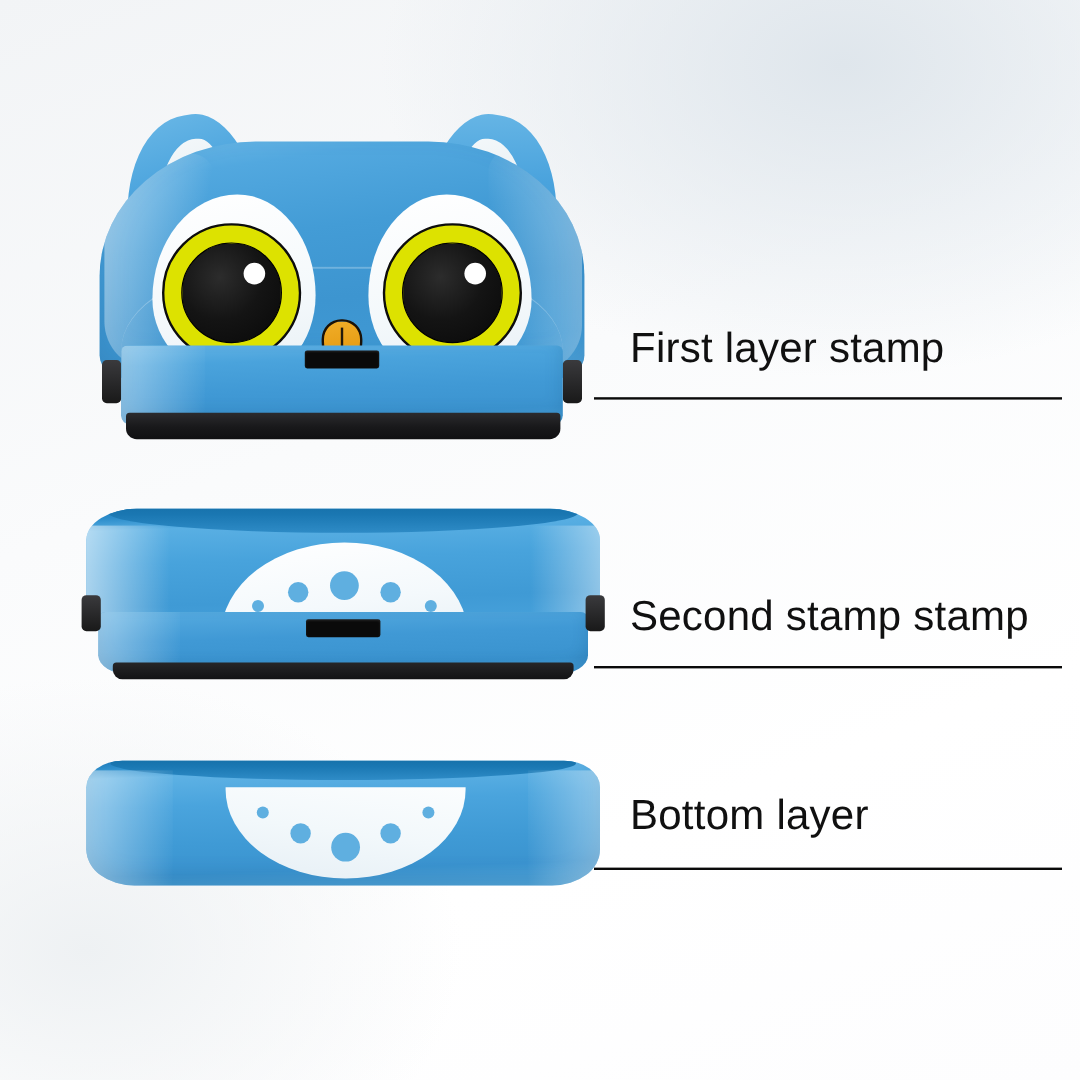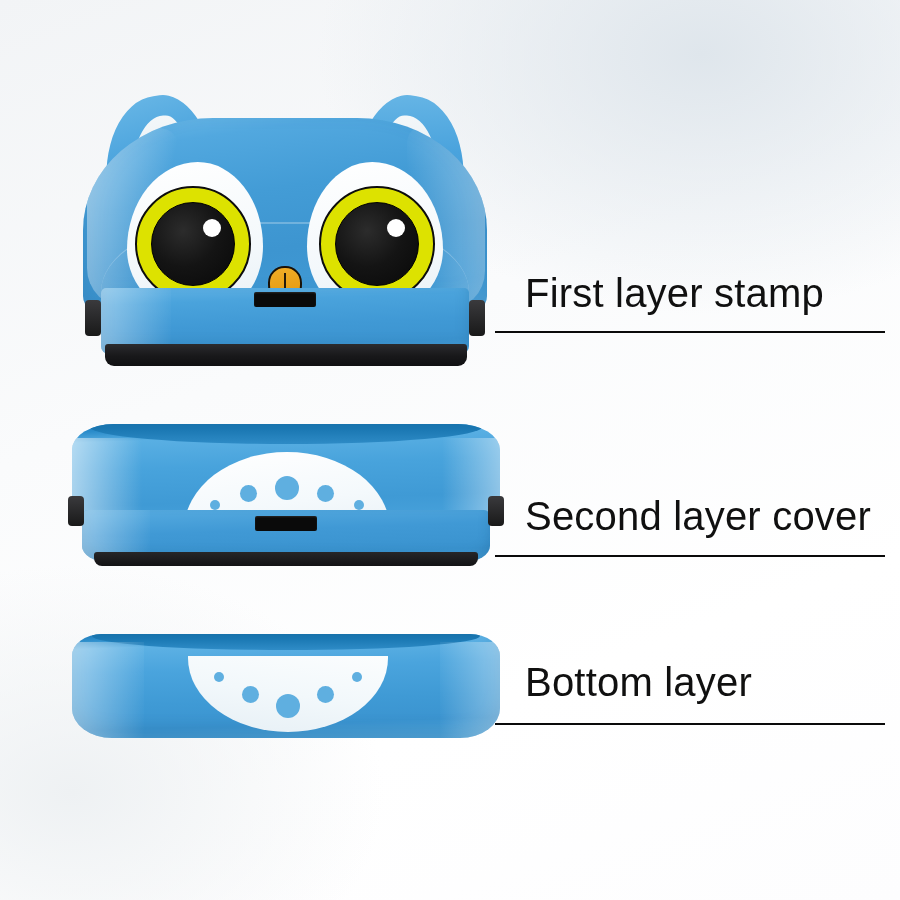--- a/index.html
+++ b/index.html
@@ -276,21 +276,21 @@
     width: 200px; height: 76px;
     background: linear-gradient(188deg,#fbfdfe 0%,#f2f8fb 50%,#e6eff5 100%);
     border-radius: 0 0 100px 100px / 0 0 74px 74px;
     overflow: hidden;
   }
 
   
   .callout-label {
     position: absolute;
     color: #101010;
-    font-size: 40px;
+    font-size: 35px;
     letter-spacing: .2px;
     white-space: nowrap;
   }
   .callout-line {
     position: absolute;
     height: 0;
     border-top: 2.5px solid #0a0a0a;
   }
 </style>
 </head>
@@ -378,19 +378,19 @@
         <div class="dot" style="width:24px;height:24px;left:88px;top:38px;"></div>
         <div class="dot" style="width:17px;height:17px;left:129px;top:30px;"></div>
         <div class="dot" style="width:10px;height:10px;left:164px;top:16px;"></div>
       </div>
     </div>
   </div>
 
   <div class="callout-label" style="left:525px; top:271px;">First layer stamp</div>
   <div class="callout-line" style="left:495px; top:331px; width:390px;"></div>
 
-  <div class="callout-label" style="left:525px; top:494px;">Second layer cover</div>
+  <div class="callout-label" style="left:525px; top:494px;">Second stamp stamp</div>
   <div class="callout-line" style="left:495px; top:555px; width:390px;"></div>
 
   <div class="callout-label" style="left:525px; top:660px;">Bottom layer</div>
   <div class="callout-line" style="left:495px; top:723px; width:390px;"></div>
 
 </div>
 
 </body></html>

